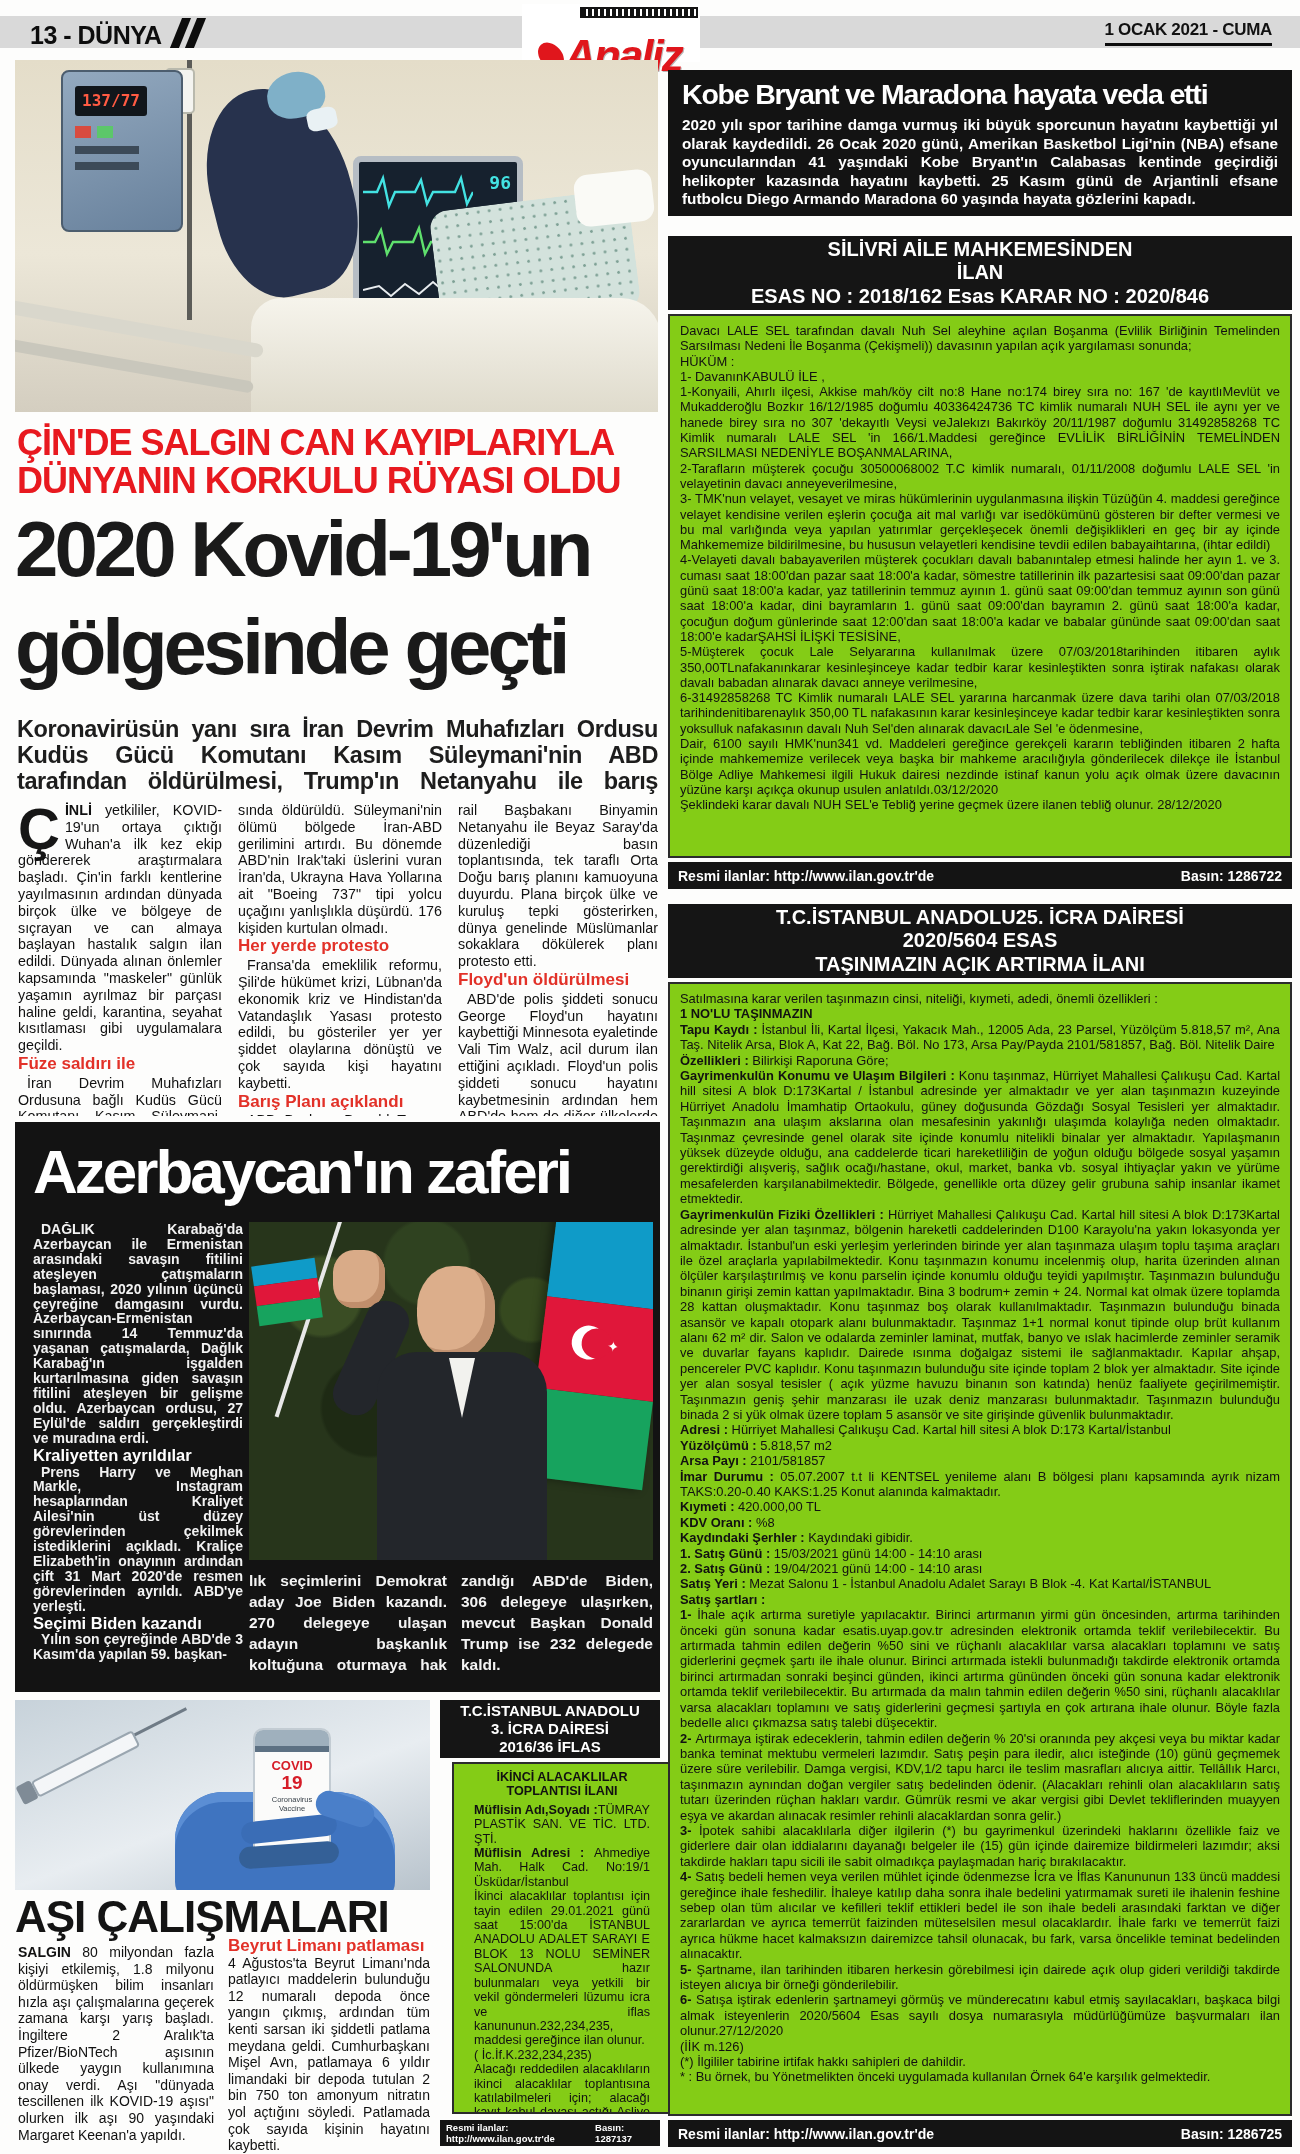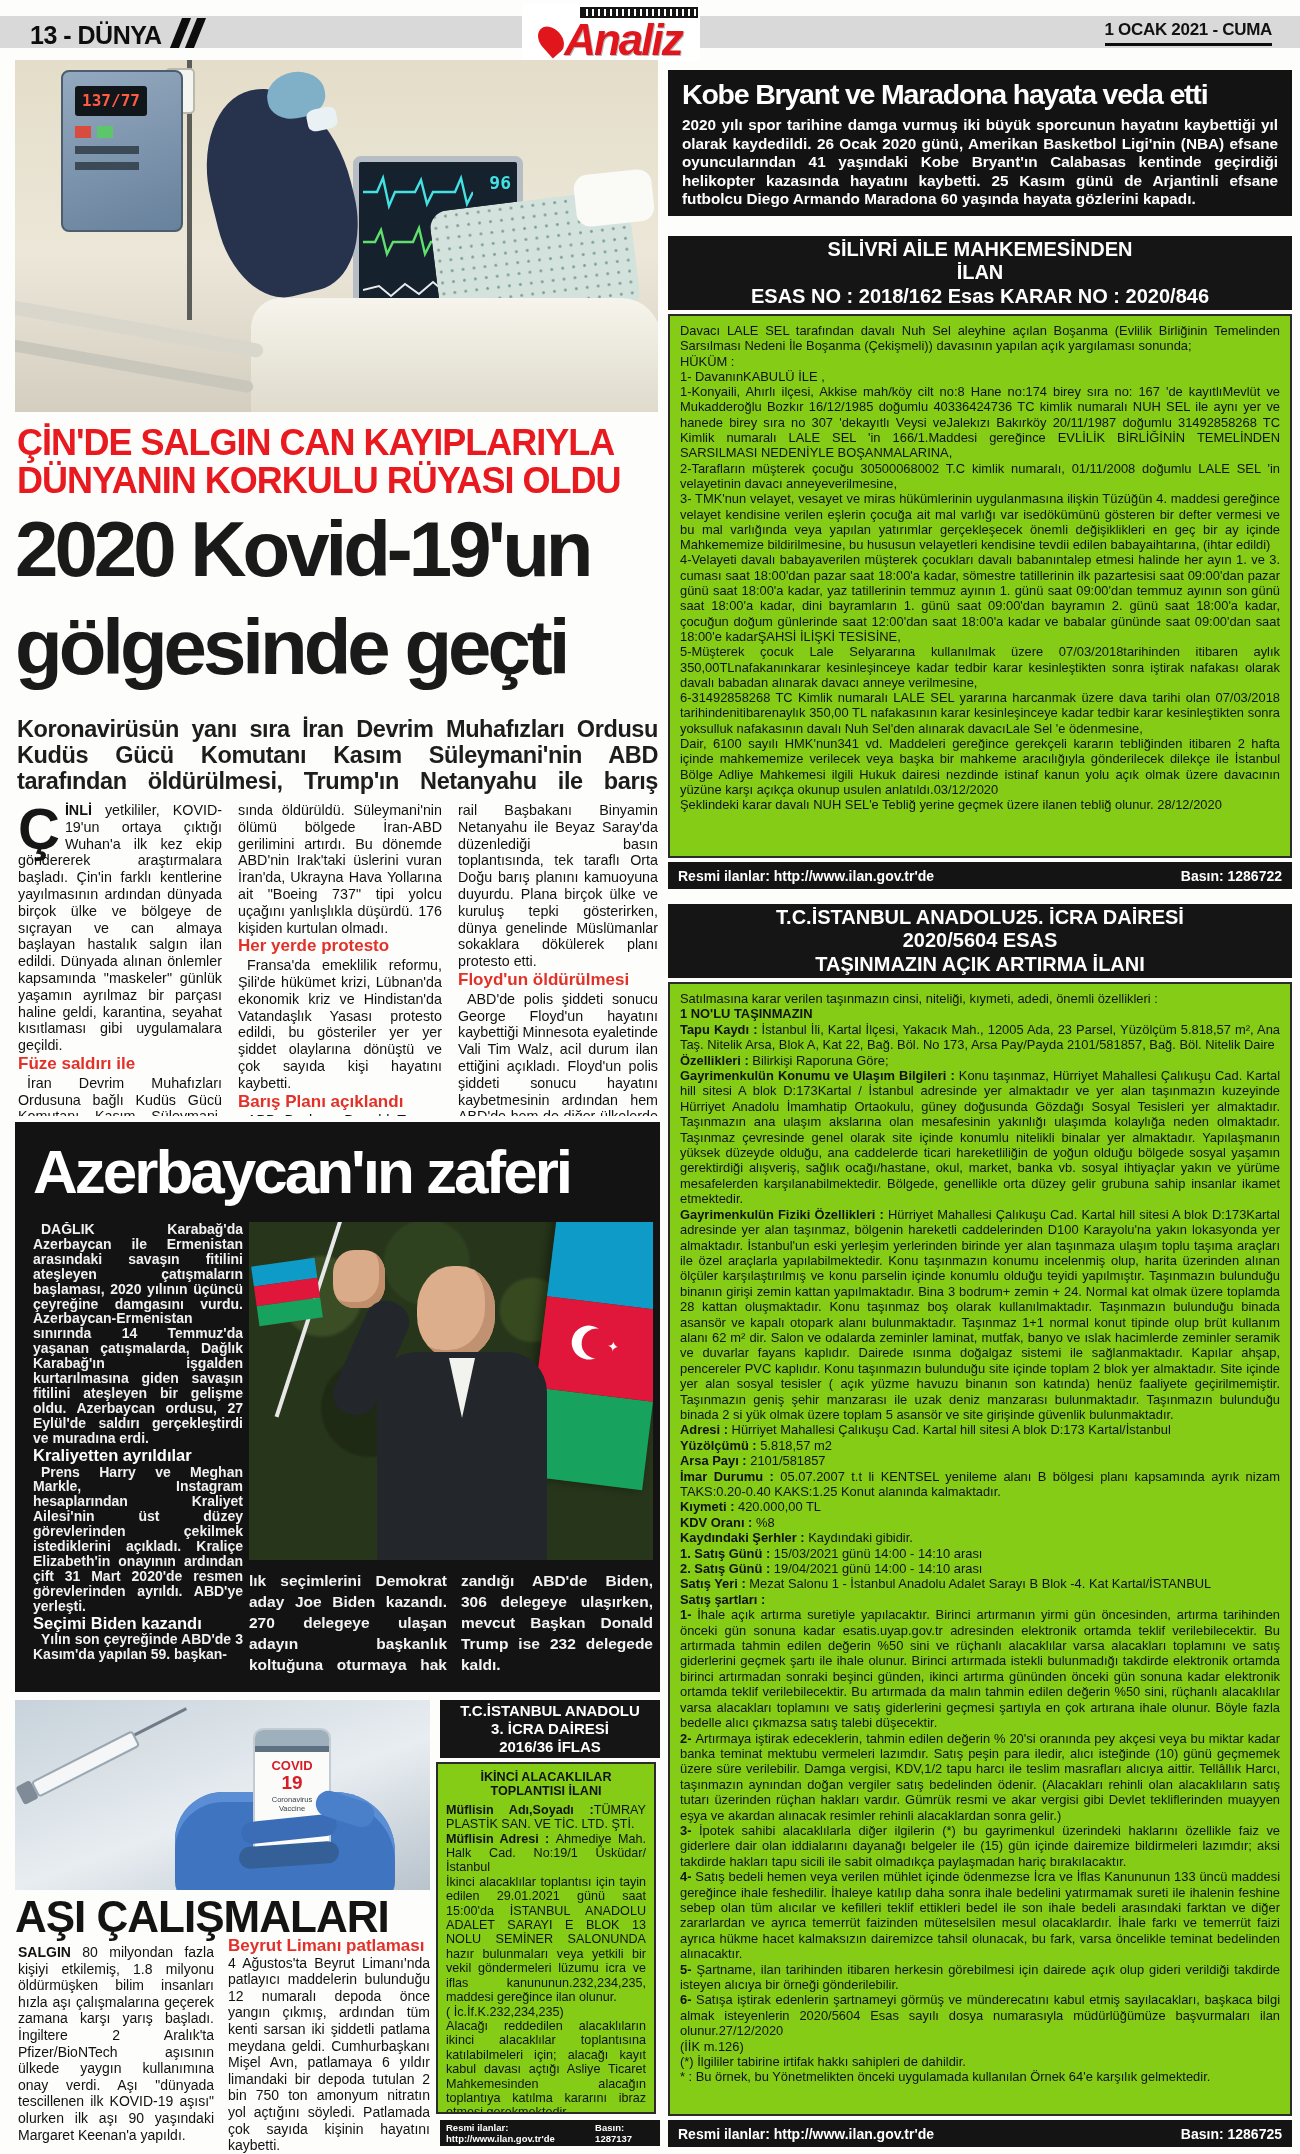--- a/index.html
+++ b/index.html
@@ -48,21 +48,21 @@
 <body>
 
 <div class="abs band" style="left:0;top:16;width:1300px;height:32px;top:16px"></div>
 <div class="abs" style="left:30px;top:18px;display:flex;align-items:center;gap:14px">
   <span class="pageno">13 - DÜNYA</span>
   <span><span class="slash"></span><span class="slash"></span></span>
 </div>
 <div class="abs dateline" style="right:28px;top:20px">1 OCAK 2021 - CUMA</div>
 <div class="abs logobox" style="left:522px;top:4px;width:178px;height:58px">
   <div class="abs logotopbar" style="left:58px;top:3px;width:114px;height:7px"></div>
-  <div style="display:flex;align-items:center;justify-content:center;gap:2px;margin-top:14px">
+  <div style="display:flex;align-items:center;justify-content:center;gap:2px;margin-top:30px">
     <span class="flame"></span>
     <span class="brand">Analiz</span>
   </div>
 </div>
 
 <div class="abs photo" style="left:15px;top:60px;width:643px;height:352px;background:linear-gradient(180deg,#e4ddc9 0%,#ece7d8 55%,#d4cec0 100%)">
 
   <div class="abs" style="left:172px;top:0;width:5px;height:260px;background:#5c5c58"></div>
   <div class="abs" style="left:150px;top:8px;width:26px;height:42px;background:#f4f4f0;border:2px solid #b9b9ad;border-radius:5px"></div>
 
@@ -198,21 +198,21 @@
 <div class="abs asitext" style="left:228px;top:1938px;width:202px;height:216px">
   <p class="sub" style="margin-top:0">Beyrut Limanı patlaması</p>
   <p>4 Ağustos'ta Beyrut Limanı'nda patlayıcı maddelerin bulunduğu 12 numaralı depoda önce yangın çıkmış, ardından tüm kenti sarsan iki şiddetli patlama meydana geldi. Cumhurbaşkanı Mişel Avn, patlamaya 6 yıldır limandaki bir depoda tutulan 2 bin 750 ton amonyum nitratın yol açtığını söyledi. Patlamada çok sayıda kişinin hayatını kaybetti.</p>
 </div>
 
 <div class="abs nhead" style="left:440px;top:1700px;width:220px;height:58px;font-size:15px">
   <div>T.C.İSTANBUL ANADOLU</div>
   <div>3. İCRA DAİRESİ</div>
   <div>2016/36 İFLAS</div>
 </div>
-<div class="abs legal" style="left:436px;top:1762px;width:220px;height:352px;padding:6px 8px;box-sizing:border-box;font-size:12.6px;line-height:14.4px">
+<div class="abs legal" style="left:452px;top:1762px;width:220px;height:352px;padding:6px 20px;box-sizing:border-box;font-size:12.6px;line-height:14.4px">
   <p style="text-align:center;font-weight:800">İKİNCİ ALACAKLILAR</p>
   <p style="text-align:center;font-weight:800;margin-bottom:4px">TOPLANTISI İLANI</p>
   <div>
       <p><b>Müflisin Adı,Soyadı :</b><span>TÜMRAY PLASTİK SAN. VE TİC. LTD. ŞTİ.</span></p>
       <p><b>Müflisin Adresi : </b><span>Ahmediye Mah. Halk Cad. No:19/1 Üsküdar/İstanbul</span></p>
       <p><b></b><span>İkinci alacaklılar toplantısı için tayin edilen 29.01.2021 günü saat 15:00'da İSTANBUL ANADOLU ADALET SARAYI E BLOK 13 NOLU SEMİNER SALONUNDA hazır bulunmaları veya yetkili bir vekil göndermeleri lüzumu icra ve iflas kanununun.232,234,235, maddesi gereğince ilan olunur.</span></p>
       <p><b></b><span>( İc.İf.K.232,234,235)</span></p>
       <p><b></b><span>Alacağı reddedilen alacaklıların ikinci alacaklılar toplantısına katılabilmeleri için; alacağı kayıt kabul davası açtığı Asliye Ticaret Mahkemesinden alacağın toplantıya katılma kararını ibraz etmesi gerekmektedir.</span></p>
     </div>
 </div>

